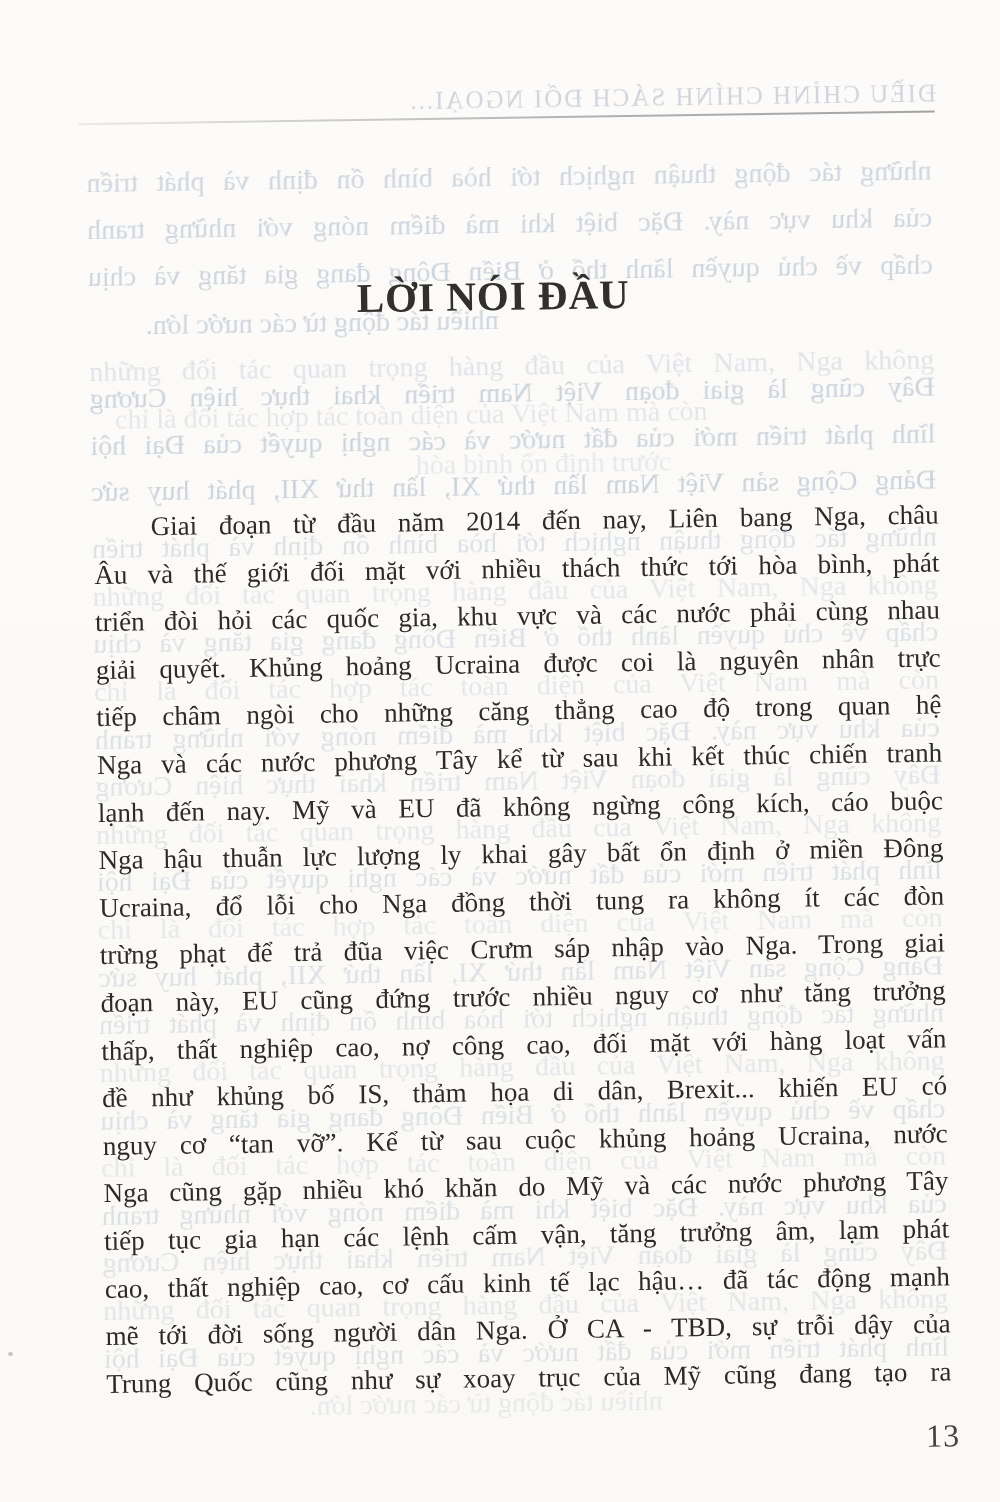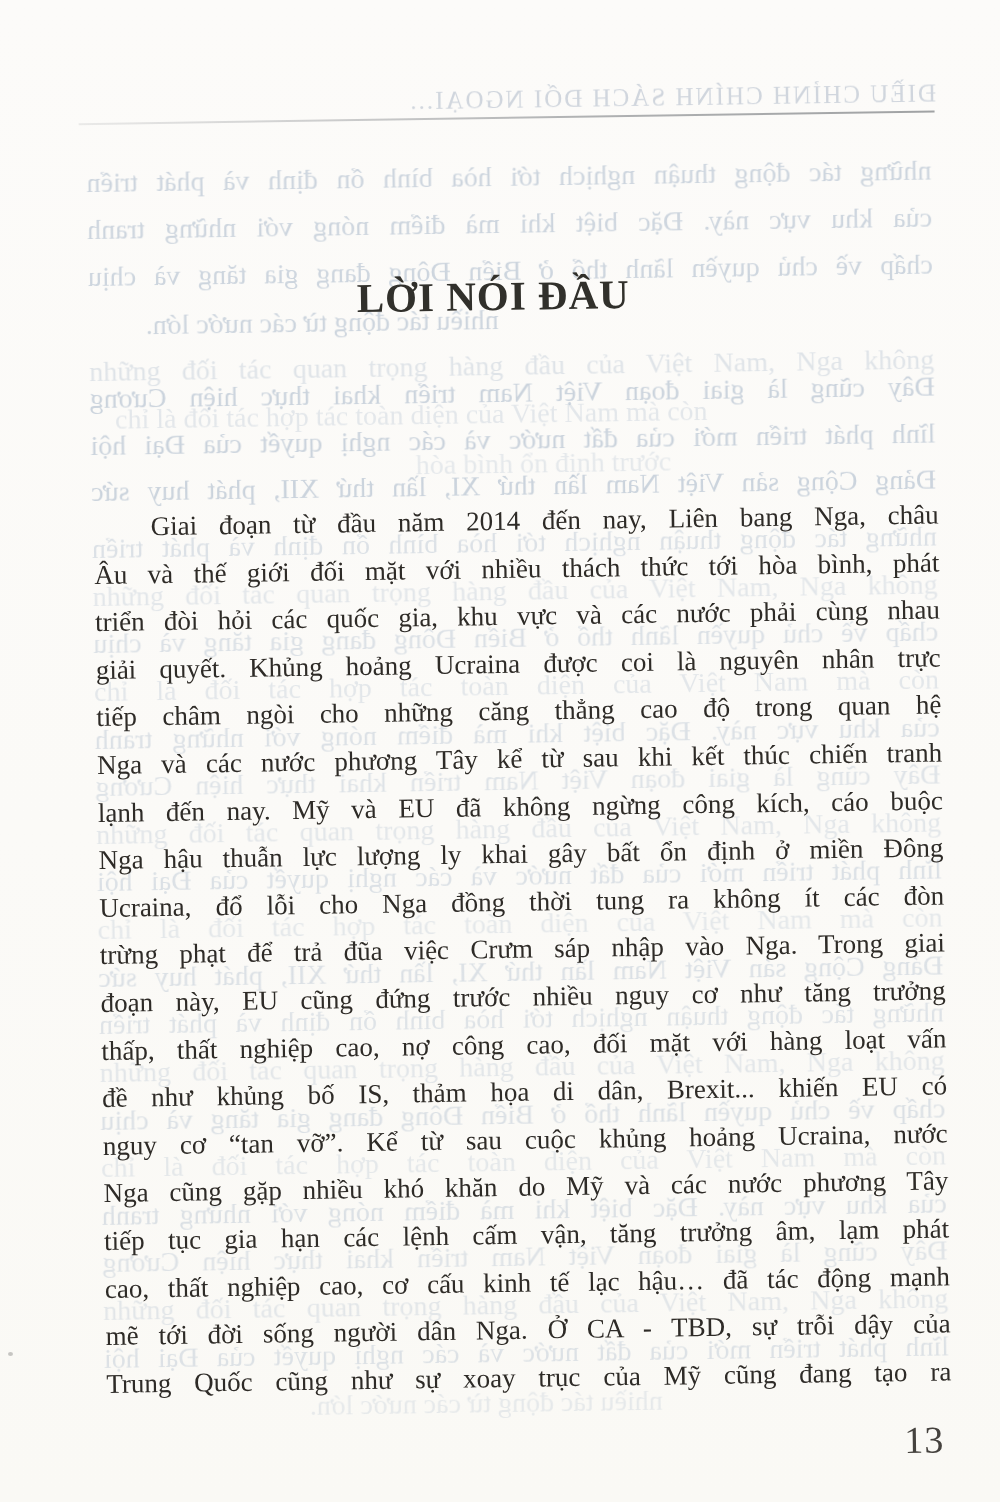--- a/index.html
+++ b/index.html
@@ -74,22 +74,22 @@
   .body-line{
     height:47.6px;
     line-height:47.6px;
     text-align:justify;
     text-align-last:justify;
     white-space:nowrap;
   }
   .body-line.indent{padding-left:57px;}
   .page-number{
     position:absolute;
-    top:1424px;right:66px;
-    font-size:38px;
+    top:1424px;right:50px;
+    font-size:32px;
     color:#45423e;
     letter-spacing:1px;
   }
   .speck{
     position:absolute;
     left:8px;top:1352px;
     width:5px;height:4px;
     border-radius:50%;
     background:#9a9a98;
     opacity:.55;

